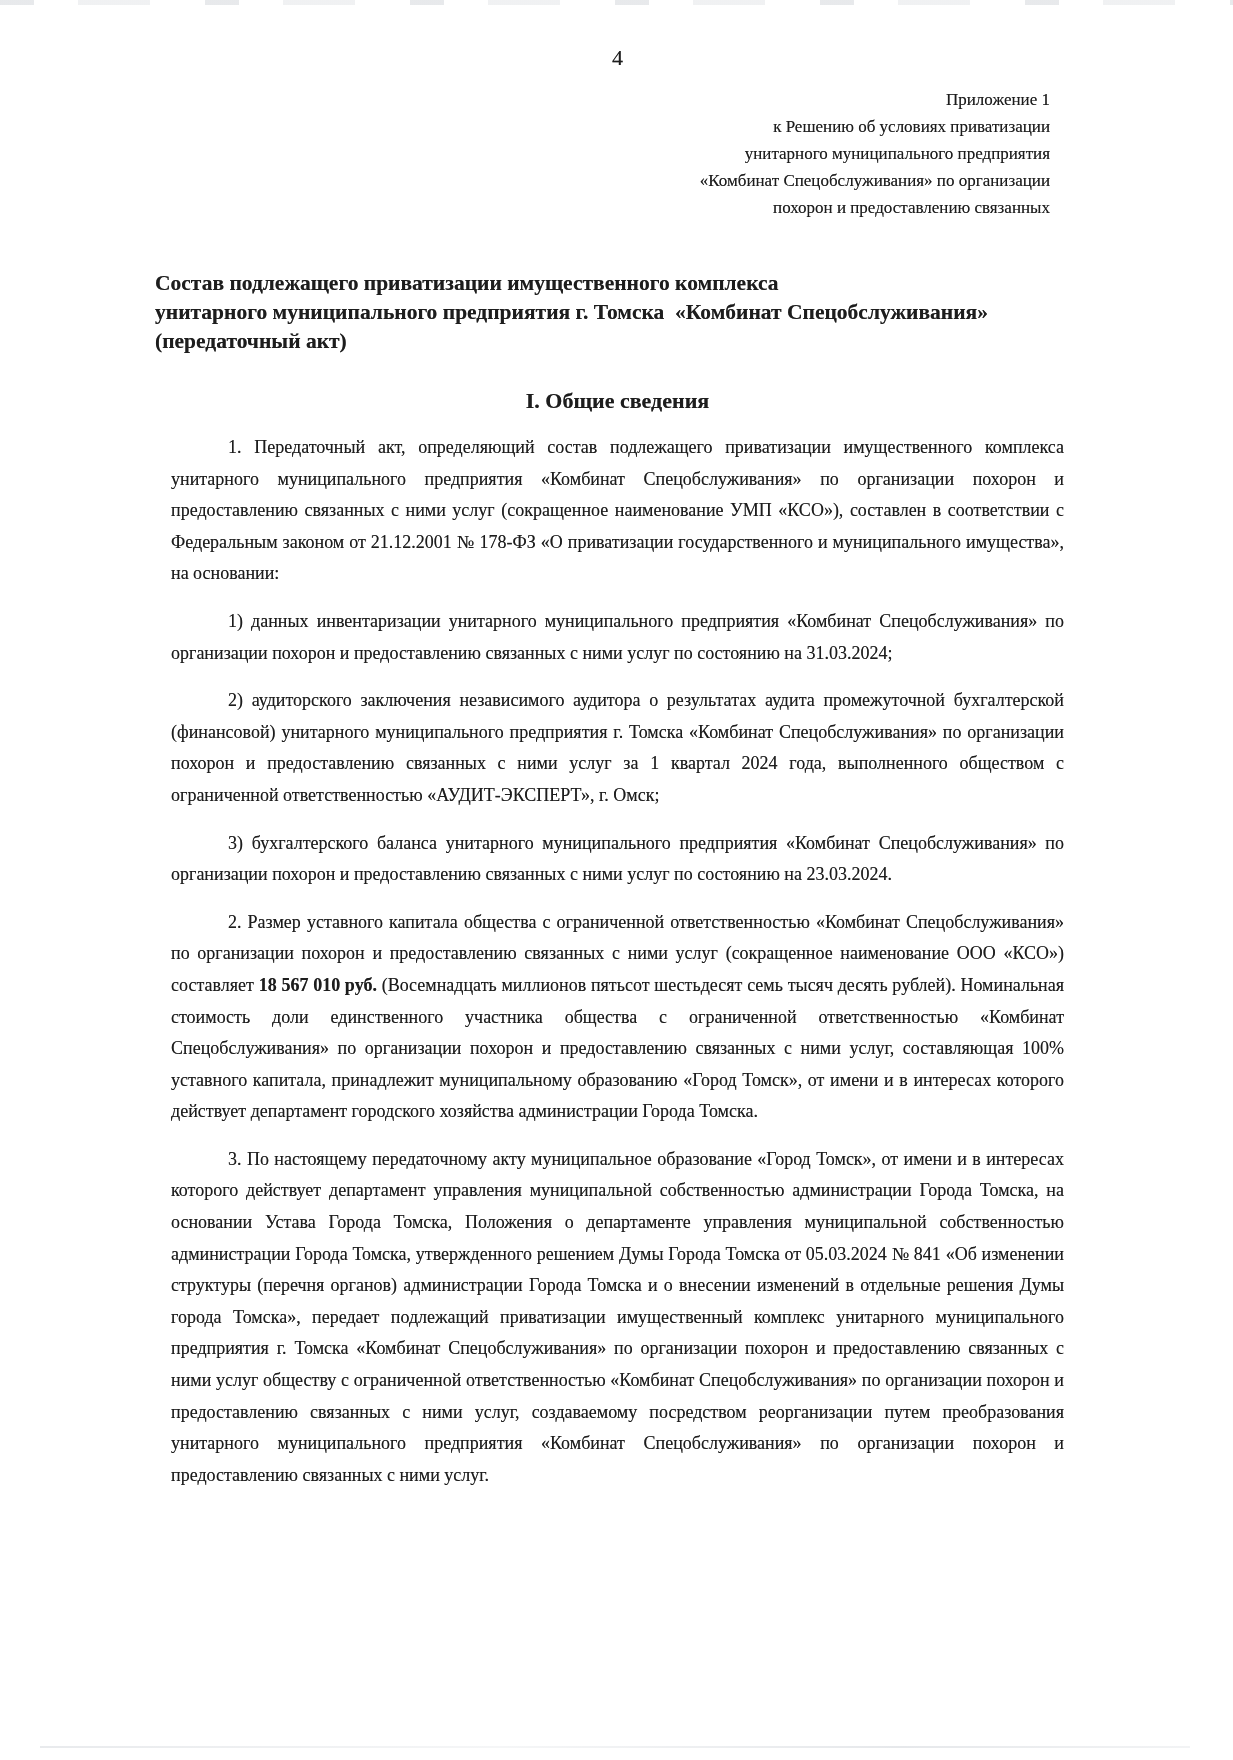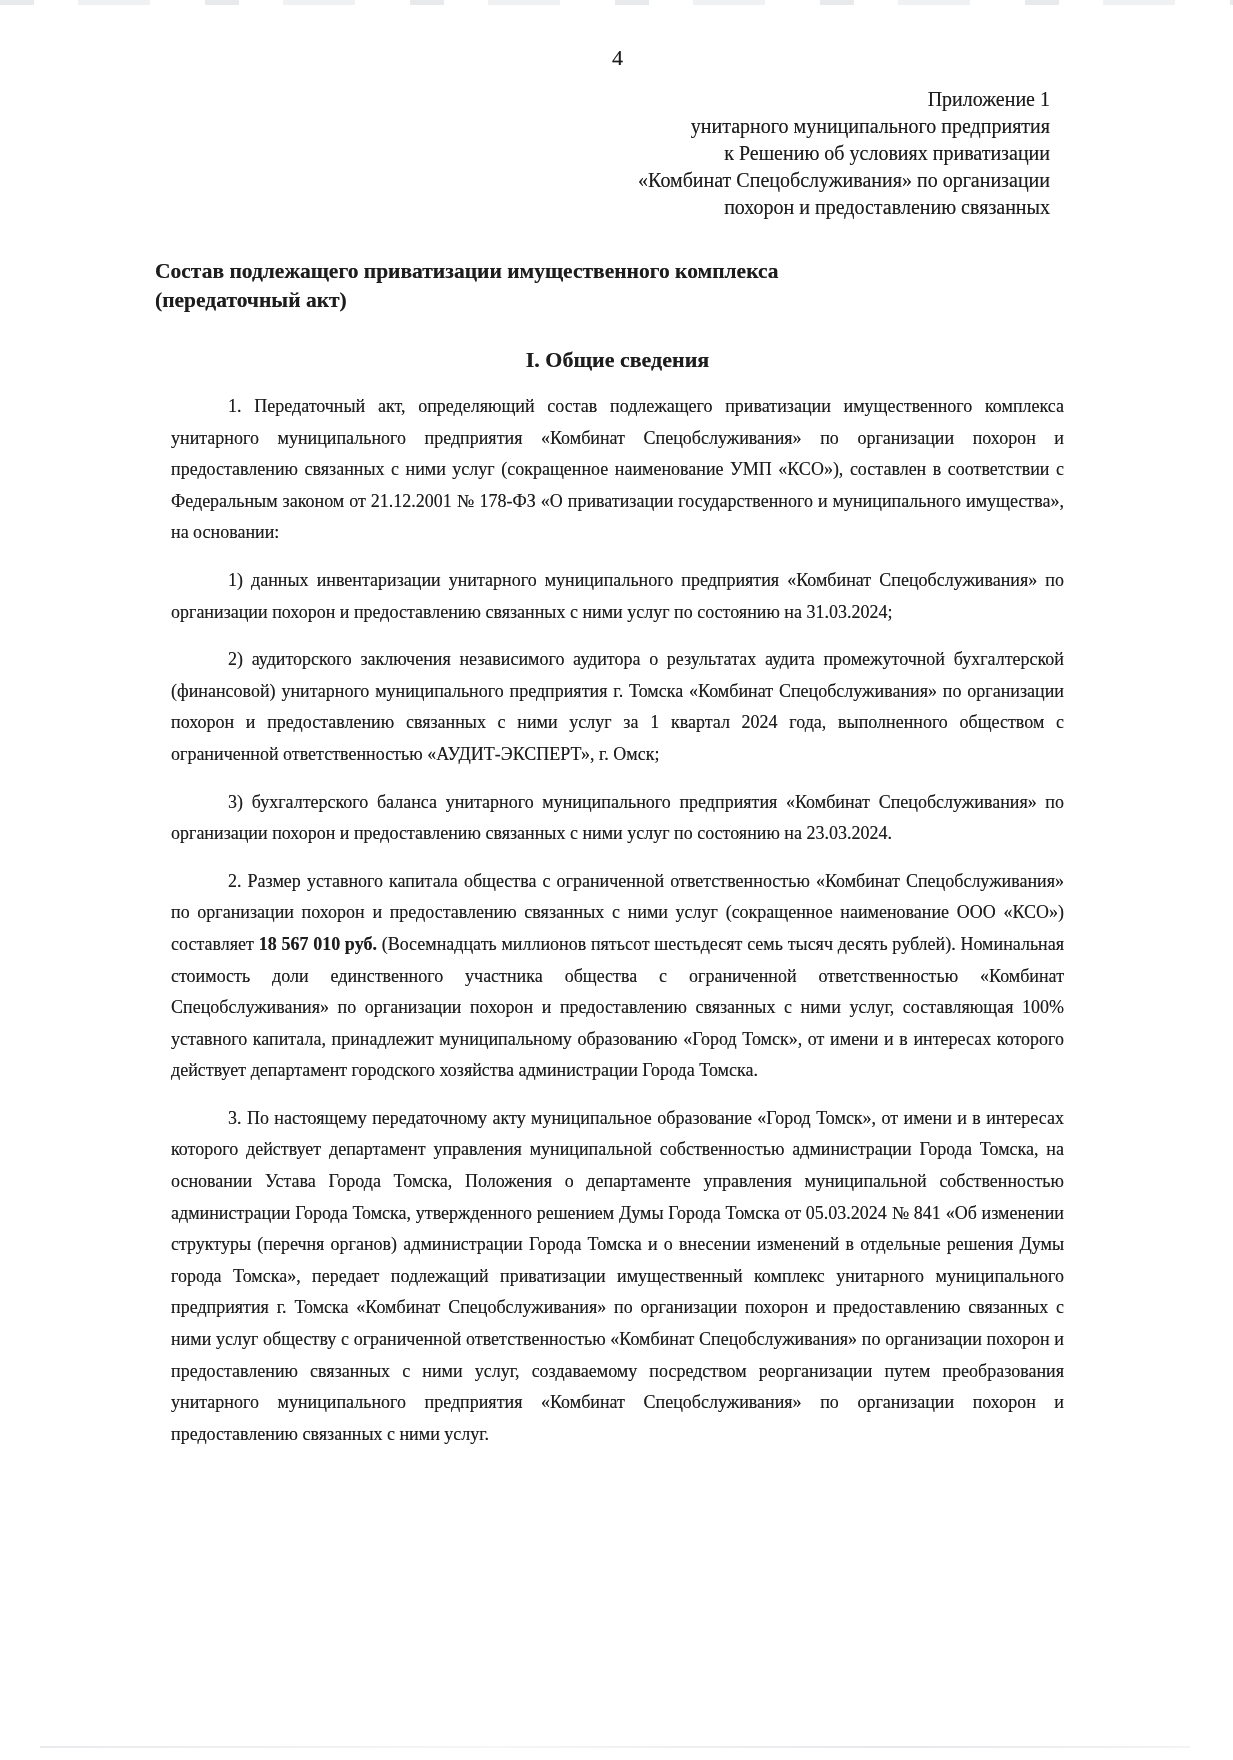--- a/index.html
+++ b/index.html
@@ -40,23 +40,23 @@
   }
   .page-number {
     text-align: center;
     font-size: 22px;
     line-height: 24px;
     margin-bottom: 16px;
   }
   .appendix {
     text-align: right;
     margin-right: 30px;
-    font-size: 20px;
+    font-size: 17px;
     line-height: 27px;
-    margin-bottom: 36px;
+    margin-bottom: 48px;
   }
   .doc-title {
     font-weight: bold;
     font-size: 21.5px;
     line-height: 29px;
     margin-bottom: 30px;
   }
   .title-line { white-space: pre-wrap; }
   .section-heading {
     text-align: center;
@@ -76,28 +76,29 @@
 </head>
 <body>
 
 <div class="page">
   <div class="scan-edge-top"></div>
 
   <div class="page-number">4</div>
 
   <div class="appendix">
     <div class="appendix-line">Приложение 1</div>
+    <div class="appendix-line">к Решению об условиях приватизации</div>
     <div class="appendix-line">унитарного муниципального предприятия</div>
-    <div class="appendix-line">к Решению об условиях приватизации</div>
     <div class="appendix-line">«Комбинат Спецобслуживания» по организации</div>
     <div class="appendix-line">похорон и предоставлению связанных</div>
   </div>
 
   <div class="doc-title">
     <div class="title-line">Состав подлежащего приватизации имущественного комплекса</div>
+    <div class="title-line">унитарного муниципального предприятия г. Томска  «Комбинат Спецобслуживания»</div>
     <div class="title-line">(передаточный акт)</div>
   </div>
 
   <div class="section-heading">I. Общие сведения</div>
 
   <p class="par">1.   Передаточный акт, определяющий состав подлежащего приватизации имущественного комплекса унитарного муниципального предприятия «Комбинат Спецобслуживания» по организации похорон и предоставлению связанных с ними услуг (сокращенное наименование УМП «КСО»), составлен в соответствии с Федеральным законом от 21.12.2001 № 178-ФЗ «О приватизации государственного и муниципального имущества», на основании:</p>
 
   <p class="par">1)  данных инвентаризации унитарного муниципального предприятия «Комбинат Спецобслуживания» по организации похорон и предоставлению связанных с ними услуг по состоянию на 31.03.2024;</p>
   <p class="par">2)  аудиторского заключения независимого аудитора о результатах аудита промежуточной бухгалтерской (финансовой) унитарного муниципального предприятия г. Томска «Комбинат Спецобслуживания» по организации похорон и предоставлению связанных с ними услуг за 1 квартал 2024 года, выполненного обществом с ограниченной ответственностью «АУДИТ-ЭКСПЕРТ», г. Омск;</p>
   <p class="par">3)  бухгалтерского баланса унитарного муниципального предприятия «Комбинат Спецобслуживания» по организации похорон и предоставлению связанных с ними услуг по состоянию на 23.03.2024.</p>

